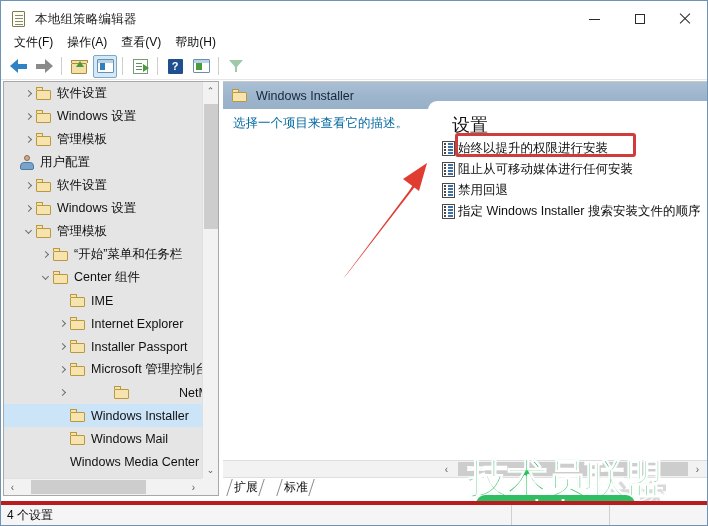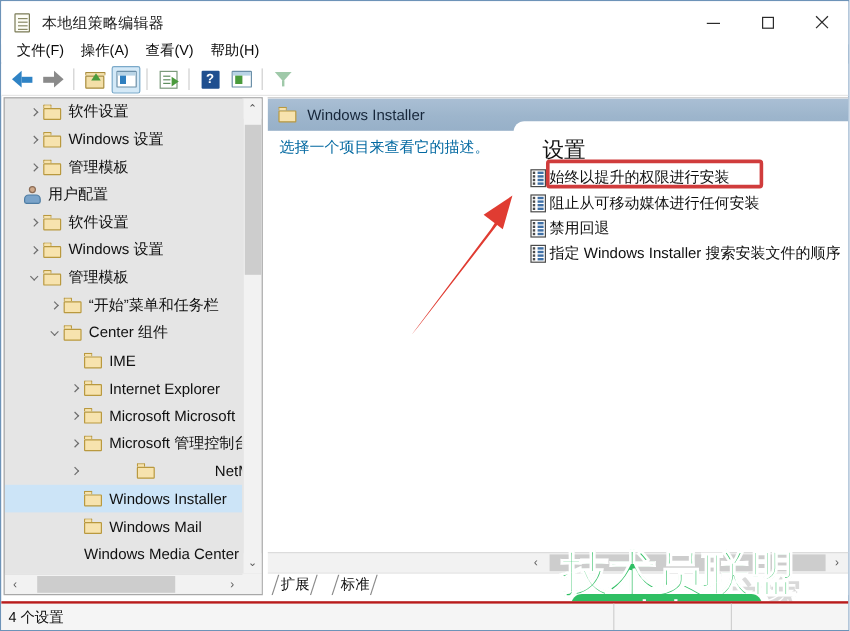--- a/index.html
+++ b/index.html
@@ -265,21 +265,21 @@
   .tab .edge-l { left: 4px; transform: skewX(-18deg); }
   .tab .edge-r { right: 2px; transform: skewX(-18deg); }
   .tab.t1 { left: 2px; }
   .tab.t2 { left: 52px; }
   .tab.sel { background: #ffffff; }
   .tab.sel .tlabel { border-bottom: none; }
 
   
   .statusbar {
     position: absolute; left: 0; bottom: 0; width: 706px; height: 24px;
-    background: #f5f5f5; border-top: 2px solid #b91c1c;
+    background: #f5f5f5; border-top: 4px solid #b91c1c;
     display: flex; align-items: center;
   }
   .statusbar .st-text { font-size: 12px; color: #0f0f0f; margin-left: 6px; }
   .statusbar .st-cell {
     position: absolute; top: 0; bottom: 0; border-left: 1px solid #d0d0d0;
   }
   .st-cell.c1 { left: 510px; width: 98px; }
   .st-cell.c2 { left: 608px; width: 98px; }
 
   
@@ -495,21 +495,21 @@
           <span class="t-label">Internet Explorer</span>
         </div>
         <div class="tree-row" style="padding-left: 51px;">
           <span class="chev closed">
             <i class="c"></i>
           </span>
           <span class="folder">
             <i class="ft"></i>
             <i class="fb"></i>
           </span>
-          <span class="t-label">Microsoft Microsoft</span>
+          <span class="t-label">Installer Passport</span>
         </div>
         <div class="tree-row" style="padding-left: 51px;">
           <span class="chev closed">
             <i class="c"></i>
           </span>
           <span class="folder">
             <i class="ft"></i>
             <i class="fb"></i>
           </span>
           <span class="t-label">Microsoft 管理控制台</span>

